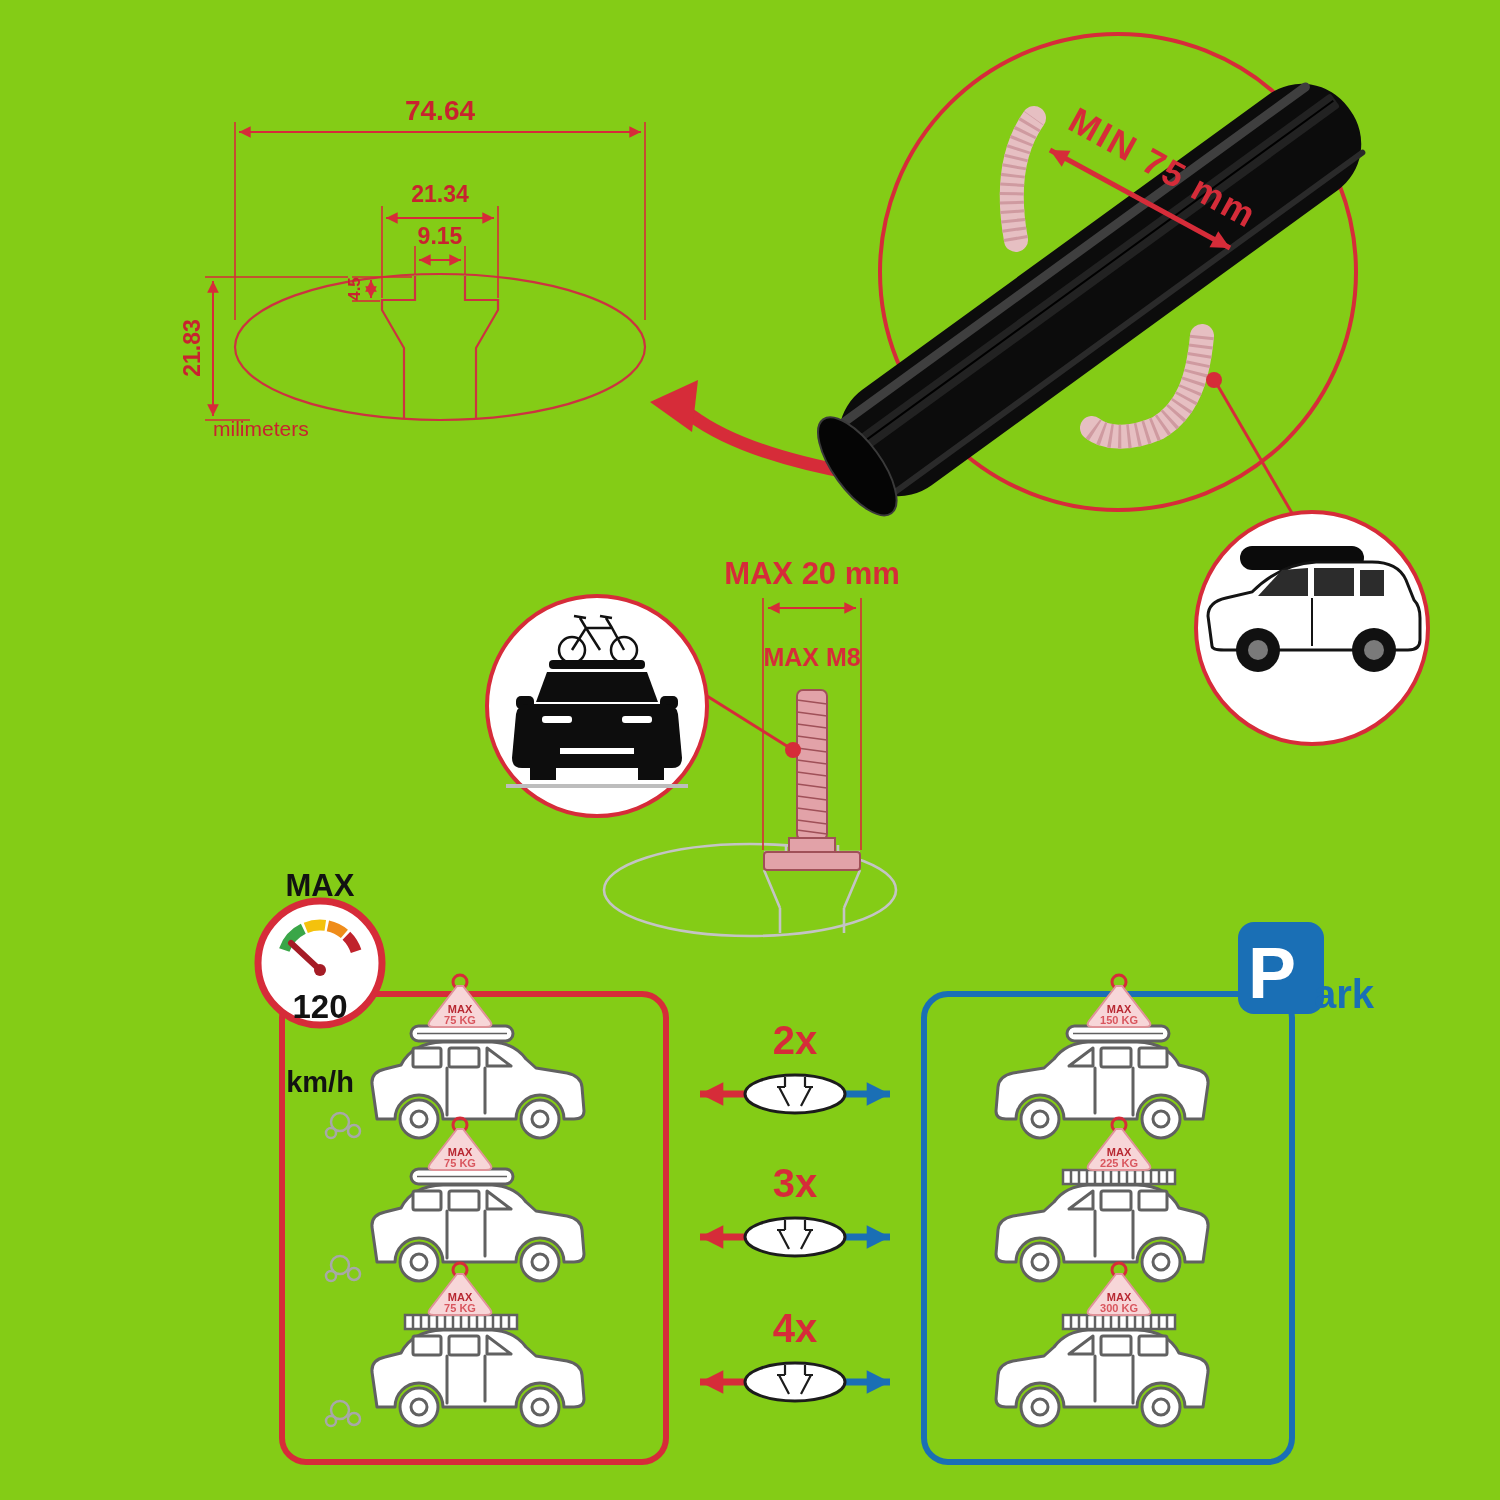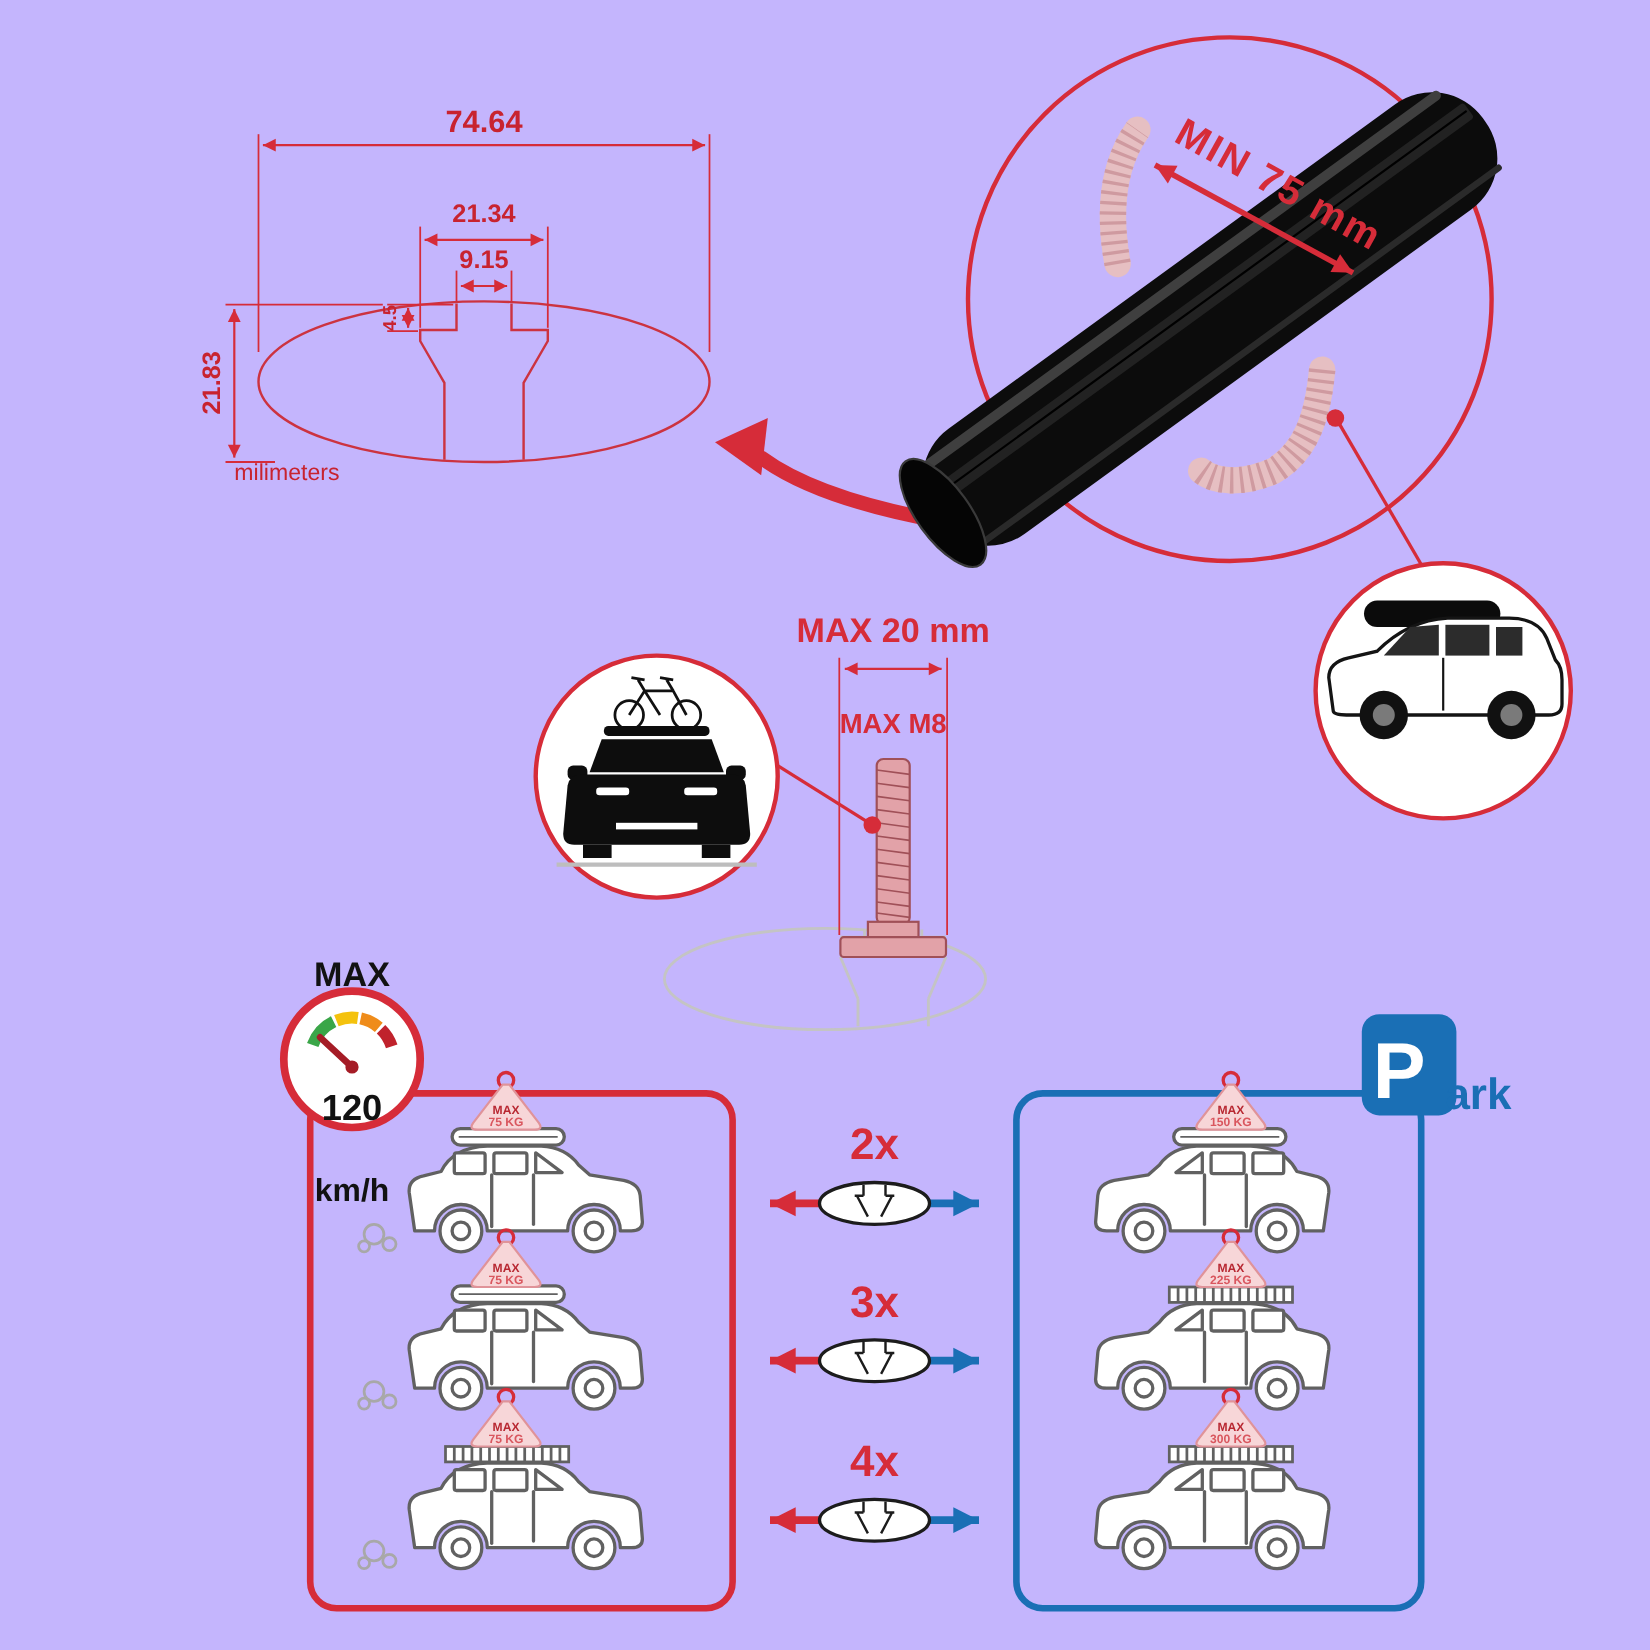--- a/index.html
+++ b/index.html
@@ -1,16 +1,16 @@
 <!DOCTYPE html>
 <html><head>
 <meta charset="utf-8">
 <style>
   html,body{margin:0;padding:0;background:#ffffff;}
-  .stage{width:1500px;height:1500px;position:relative;background:#c4b5fd;}
+  .stage{width:1500px;height:1500px;position:relative;background:#84cc16;}
   svg text{font-family:"Liberation Sans",sans-serif;}
   .t-dim{fill:#c8232f;font-size:28px;font-weight:700;text-anchor:middle;}
   .t-dim-sm{fill:#c8232f;font-size:23px;font-weight:700;text-anchor:middle;}
   .t-dim-xs{fill:#c8232f;font-size:17px;font-weight:700;text-anchor:middle;}
   .t-units{fill:#c8232f;font-size:21px;font-weight:400;}
   .t-min{fill:#d62c39;font-size:36px;font-weight:700;letter-spacing:2px;}
   .t-max20{fill:#d62c39;font-size:31px;font-weight:700;text-anchor:middle;}
   .t-maxm8{fill:#d62c39;font-size:25px;font-weight:700;text-anchor:middle;}
   .t-black{fill:#121212;font-weight:700;text-anchor:middle;}
   .t-mult{fill:#d62c39;font-size:40px;font-weight:700;text-anchor:middle;}

